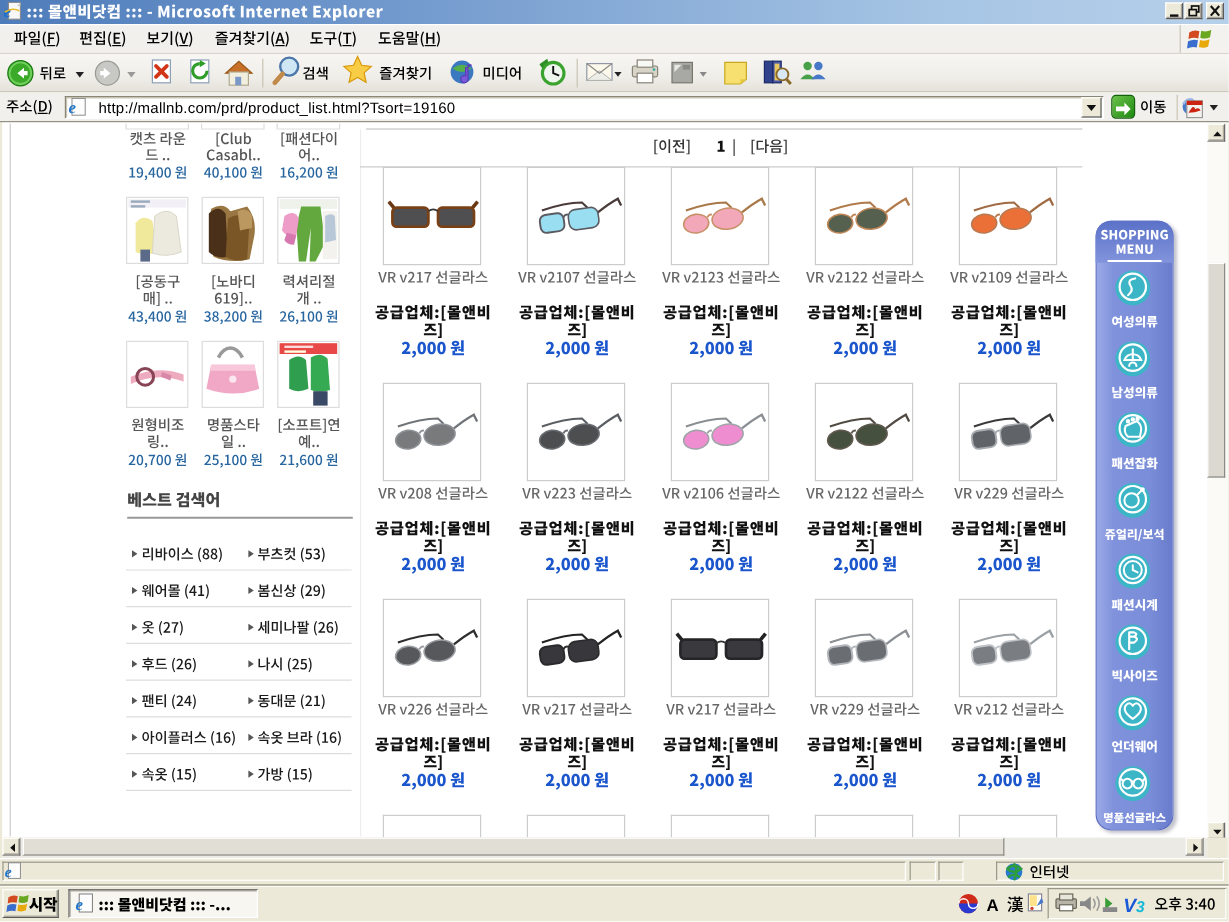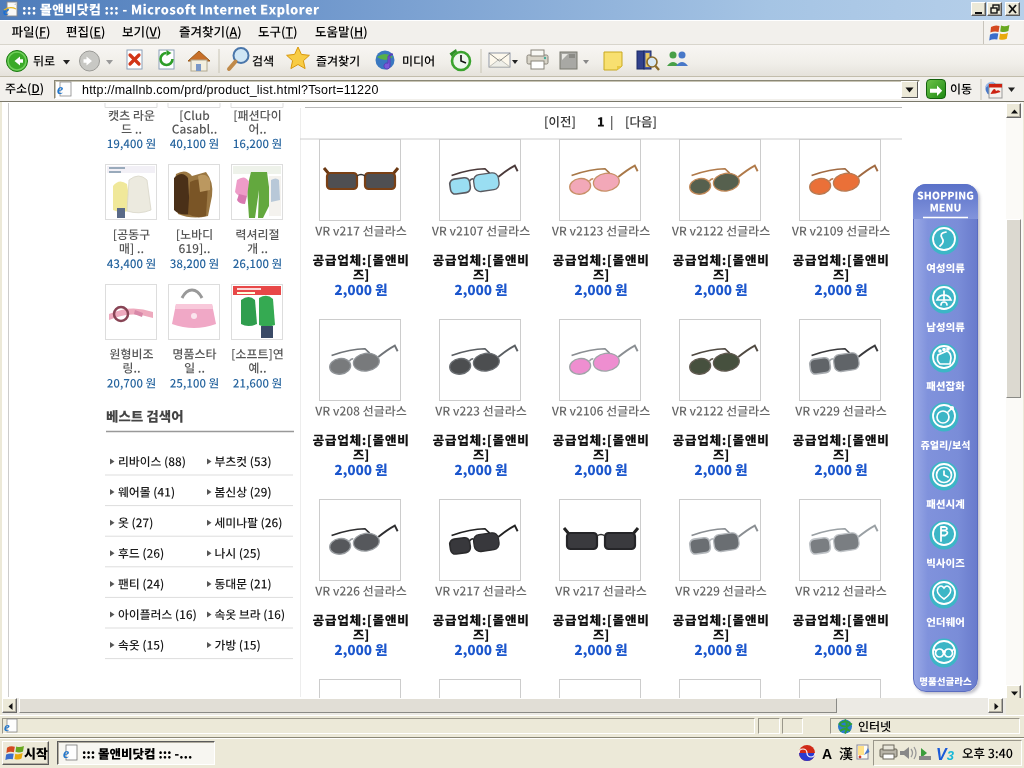--- a/index.html
+++ b/index.html
@@ -7,21 +7,21 @@
 <div id="w">
 <div style="position:absolute;left:0;top:0;width:1024px;height:20px;background:linear-gradient(90deg,#4e7cba 0%,#6f97cc 30%,#a5c4e4 75%,#b7d0ea 100%)"></div>
     <div style="position:absolute;left:971px;top:2px;width:15px;height:14px;background:#ece9d8;border:1px solid;border-color:#fff #5a5a5a #5a5a5a #fff;box-shadow:inset -1px -1px 0 #a8a49a"></div>
     <div style="position:absolute;left:987px;top:2px;width:15px;height:14px;background:#ece9d8;border:1px solid;border-color:#fff #5a5a5a #5a5a5a #fff;box-shadow:inset -1px -1px 0 #a8a49a"></div>
     <div style="position:absolute;left:1005px;top:2px;width:15px;height:14px;background:#ece9d8;border:1px solid;border-color:#fff #5a5a5a #5a5a5a #fff;box-shadow:inset -1px -1px 0 #a8a49a"></div>
     <div style="position:absolute;left:0;top:20px;width:1024px;height:25px;background:#f2f0ec;border-top:1px solid #fff;border-bottom:1px solid #d8d5cc"></div>
     <div style="position:absolute;left:983px;top:21px;width:40px;height:23px;background:#f4f2ee;border-left:1px solid #c8c4bc"></div>
     <div style="position:absolute;left:0;top:45px;width:1024px;height:32px;background:linear-gradient(180deg,#f8f6f3 0%,#f0eee9 60%,#e5e2db 100%);border-bottom:1px solid #c2bdac"></div>
     <div style="position:absolute;left:0;top:77px;width:1024px;height:25px;background:#f2f0ec;border-bottom:1px solid #7a786a"></div>
     <div style="position:absolute;left:54px;top:80px;width:866px;height:19px;background:#fff;border:1px solid;border-color:#8a8775 #fff #fff #8a8775;box-shadow:inset 1px 1px 0 #c8c4b4"></div>
-    <div style="position:absolute;left:82px;top:83px;font-family:'Liberation Sans',sans-serif;font-size:12.5px;color:#000;letter-spacing:0.2px">http://mallnb.com/prd/product_list.html?Tsort=11220</div>
+    <div style="position:absolute;left:82px;top:83px;font-family:'Liberation Sans',sans-serif;font-size:12.5px;color:#000;letter-spacing:0.2px">http://mallnb.com/prd/product_list.html?Tsort=19160</div>
     <div style="position:absolute;left:901px;top:81px;width:17px;height:17px;background:#ece9d8;border:1px solid;border-color:#fff #5a5a5a #5a5a5a #fff"></div>
     <div style="position:absolute;left:926px;top:79px;width:20px;height:20px;background:linear-gradient(135deg,#6cc24a,#1e8a12);border-radius:4px;border:1px solid #13610c"></div>
     <div style="position:absolute;left:0;top:102px;width:2px;height:613px;background:#ece9d8"></div>
     <div style="position:absolute;left:1023px;top:102px;width:1px;height:613px;background:#ece9d8"></div>
     <div style="position:absolute;left:2px;top:102px;width:1004px;height:596px;background:#fff"></div>
     <div style="position:absolute;left:105px;top:164px;width:52px;height:56px;background:#fff;border:1px solid #ddd"></div>
     <div style="position:absolute;left:105px;top:284px;width:52px;height:56px;background:#fff;border:1px solid #ddd"></div>
     <div style="position:absolute;left:168px;top:164px;width:52px;height:56px;background:#fff;border:1px solid #ddd"></div>
     <div style="position:absolute;left:168px;top:284px;width:52px;height:56px;background:#fff;border:1px solid #ddd"></div>
     <div style="position:absolute;left:231px;top:164px;width:52px;height:56px;background:#fff;border:1px solid #ddd"></div>

